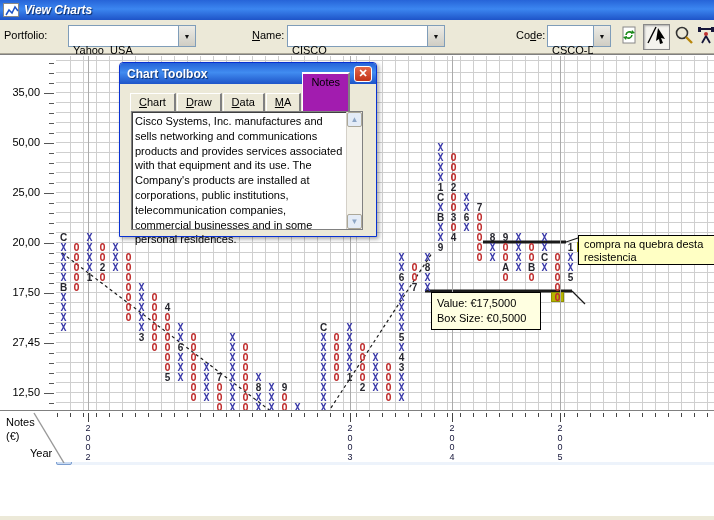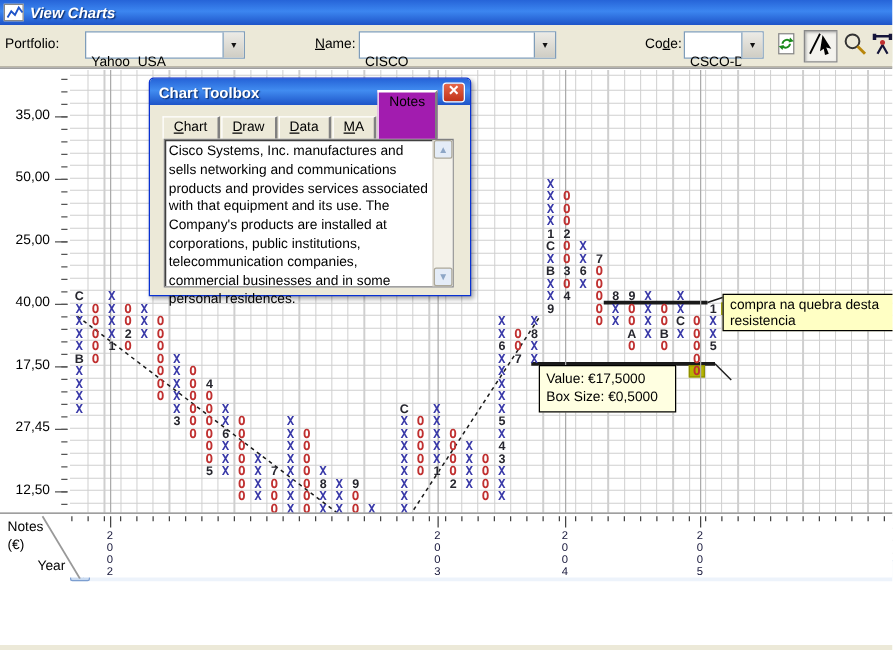--- a/index.html
+++ b/index.html
@@ -212,21 +212,21 @@
         <div class="ptick" style="left: 49px; top: 367px; width: 5px;"></div>
         <div class="ptick" style="left: 49px; top: 377px; width: 5px;"></div>
         <div class="ptick" style="left: 49px; top: 387px; width: 5px;"></div>
         <div class="ptick" style="left: 44px; top: 37px; width: 10px;"></div>
         <div class="plabel" style="left: 2px; top: 30px;">35,00</div>
         <div class="ptick" style="left: 44px; top: 87px; width: 10px;"></div>
         <div class="plabel" style="left: 2px; top: 80px;">50,00</div>
         <div class="ptick" style="left: 44px; top: 137px; width: 10px;"></div>
         <div class="plabel" style="left: 2px; top: 130px;">25,00</div>
         <div class="ptick" style="left: 44px; top: 187px; width: 10px;"></div>
-        <div class="plabel" style="left: 2px; top: 180px;">40,00</div>
+        <div class="plabel" style="left: 2px; top: 180px;">20,00</div>
         <div class="ptick" style="left: 44px; top: 237px; width: 10px;"></div>
         <div class="plabel" style="left: 2px; top: 230px;">17,50</div>
         <div class="ptick" style="left: 44px; top: 287px; width: 10px;"></div>
         <div class="plabel" style="left: 2px; top: 280px;">27,45</div>
         <div class="ptick" style="left: 44px; top: 337px; width: 10px;"></div>
         <div class="plabel" style="left: 2px; top: 330px;">12,50</div>
         <div class="ptick" style="left: 44px; top: 387px; width: 10px;"></div>
         <div class="plabel" style="left: 2px; top: 380px;">10,00</div>
       </div>
     <div id="plot">

